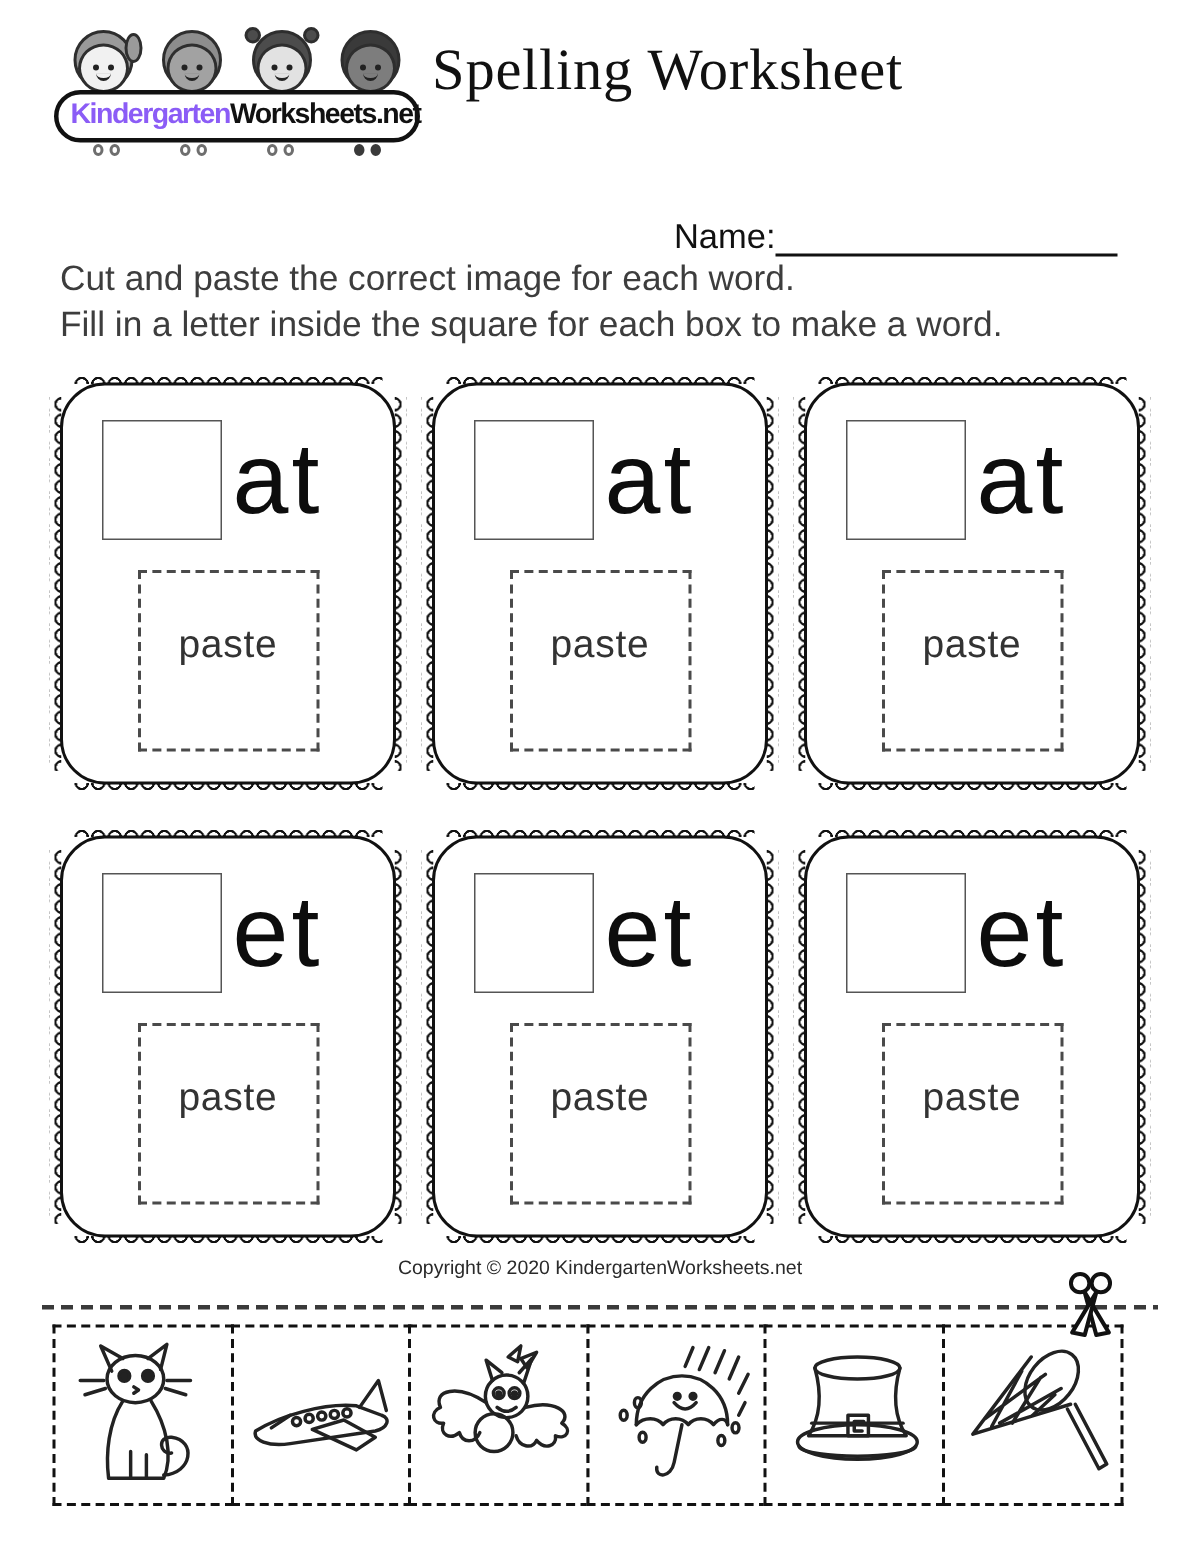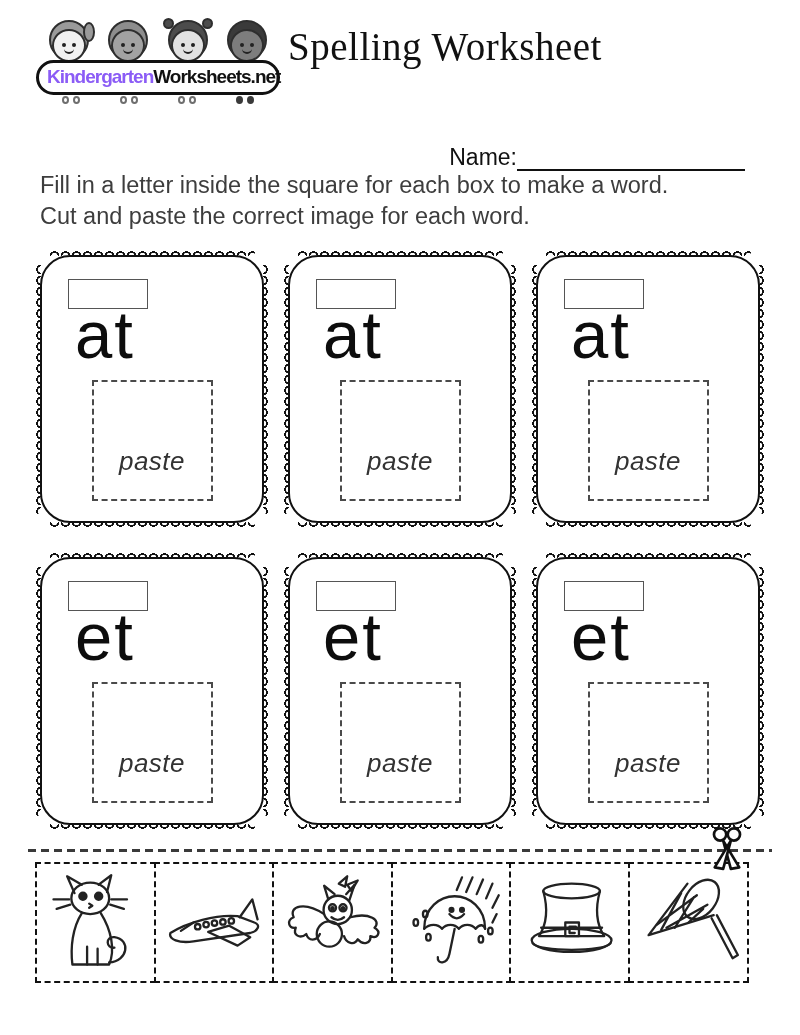--- a/index.html
+++ b/index.html
@@ -53,25 +53,25 @@
     background-size:11px 8px; background-repeat:repeat-x; }
   .sc-b { bottom:0; left:16px; right:16px; height:8px;
     background-image:radial-gradient(circle at 5.5px 0px, rgba(0,0,0,0) 3.1px, #111 3.3px 4.7px, rgba(0,0,0,0) 4.9px);
     background-size:11px 8px; background-repeat:repeat-x; }
   .sc-l { left:0; top:16px; bottom:16px; width:8px;
     background-image:radial-gradient(circle at 8px 5.5px, rgba(0,0,0,0) 3.1px, #111 3.3px 4.7px, rgba(0,0,0,0) 4.9px);
     background-size:8px 11px; background-repeat:repeat-y; }
   .sc-r { right:0; top:16px; bottom:16px; width:8px;
     background-image:radial-gradient(circle at 0px 5.5px, rgba(0,0,0,0) 3.1px, #111 3.3px 4.7px, rgba(0,0,0,0) 4.9px);
     background-size:8px 11px; background-repeat:repeat-y; }
-  .word-row { display:flex; align-items:flex-start; margin:22px 0 0 26px; height:82px;flex-direction:column; }
+  .word-row { display:flex; align-items:center; margin:22px 0 0 26px; height:82px; }
   .letter-square { width:80px; height:80px; border:1.5px solid #555; background:#fff; }
   .ending { font-size:67px; line-height:0.78; margin-left:7px; color:#0d0d0d; letter-spacing:2px; }
   .paste-box { width:121px; height:121px; margin:19px auto 0; border:2px dashed #4a4a4a;
-    display:flex; justify-content:center; align-items:flex-end;font-style:italic; }
+    display:flex; justify-content:center; align-items:center; }
   .paste-label { font-size:26px; color:#333; margin-bottom:22px; letter-spacing:0.5px; }
 
   
   .copyright { margin-top:5px; text-align:center; font-size:13px; color:#2a2a2a; line-height:1.25; }
   .cutline-wrap { position:relative; margin:8px 28px 0; height:20px; }
   .cutline { position:absolute; left:0; right:0; top:9px; height:2.5px;
     background-image:repeating-linear-gradient(90deg, #3a3a3a 0 8px, rgba(0,0,0,0) 8px 13px); }
   .scissors { position:absolute; right:22px; top:-16px; width:46px; height:50px; }
   .strip { display:flex; margin:2px 35px 0; }
   .cell { width:121px; height:121px; border:2.5px dashed #111; margin-left:-2.5px; background:#fff; padding:6px; }
@@ -145,22 +145,22 @@
       </div>
     </div>
     <div class="title">Spelling Worksheet</div>
     <div class="name-row">
       <span class="name-label">Name:</span>
       <span class="name-line"></span>
     </div>
   </div>
 
   <div class="instructions">
+    <div>Cut and paste the correct image for each word.</div>
     <div>Fill in a letter inside the square for each box to make a word.</div>
-    <div>Cut and paste the correct image for each word.</div>
   </div>
 
   <div class="cards">
 
     <div class="card">
       <div class="sc sc-t"></div>
         <div class="sc sc-b"></div>
         <div class="sc sc-l"></div>
         <div class="sc sc-r"></div>
       <div class="card-inner">
@@ -250,20 +250,21 @@
           </div>
         <div class="paste-box">
           <div class="paste-label">paste</div>
           </div>
       </div>
     </div>
 
   </div>
 
   <div class="copyright">
+    <div>Copyright © 2020 KindergartenWorksheets.net</div>
   </div>
 
   <div class="cutline-wrap">
     <div class="cutline"></div>
     <svg class="scissors" viewBox="0 0 60 64" fill="none" stroke="#111" stroke-width="3.5" stroke-linejoin="round">
       <circle cx="21" cy="13" r="8"></circle>
       <circle cx="39" cy="13" r="8"></circle>
       <path d="M25 21 L46 56 L35 58 Z" fill="#fff"></path>
       <path d="M35 21 L14 56 L25 58 Z" fill="#fff"></path>
     </svg>

